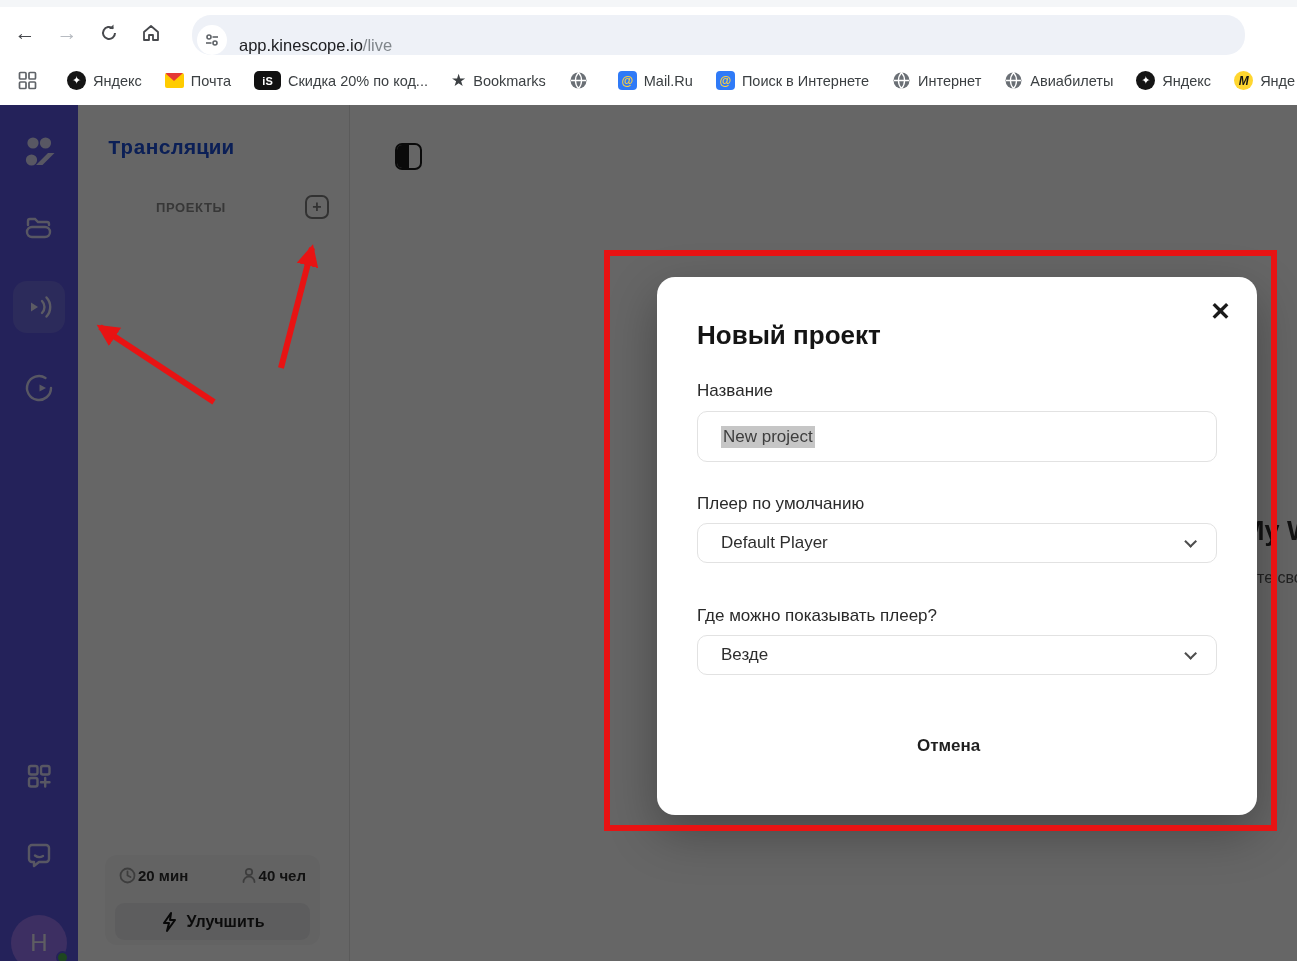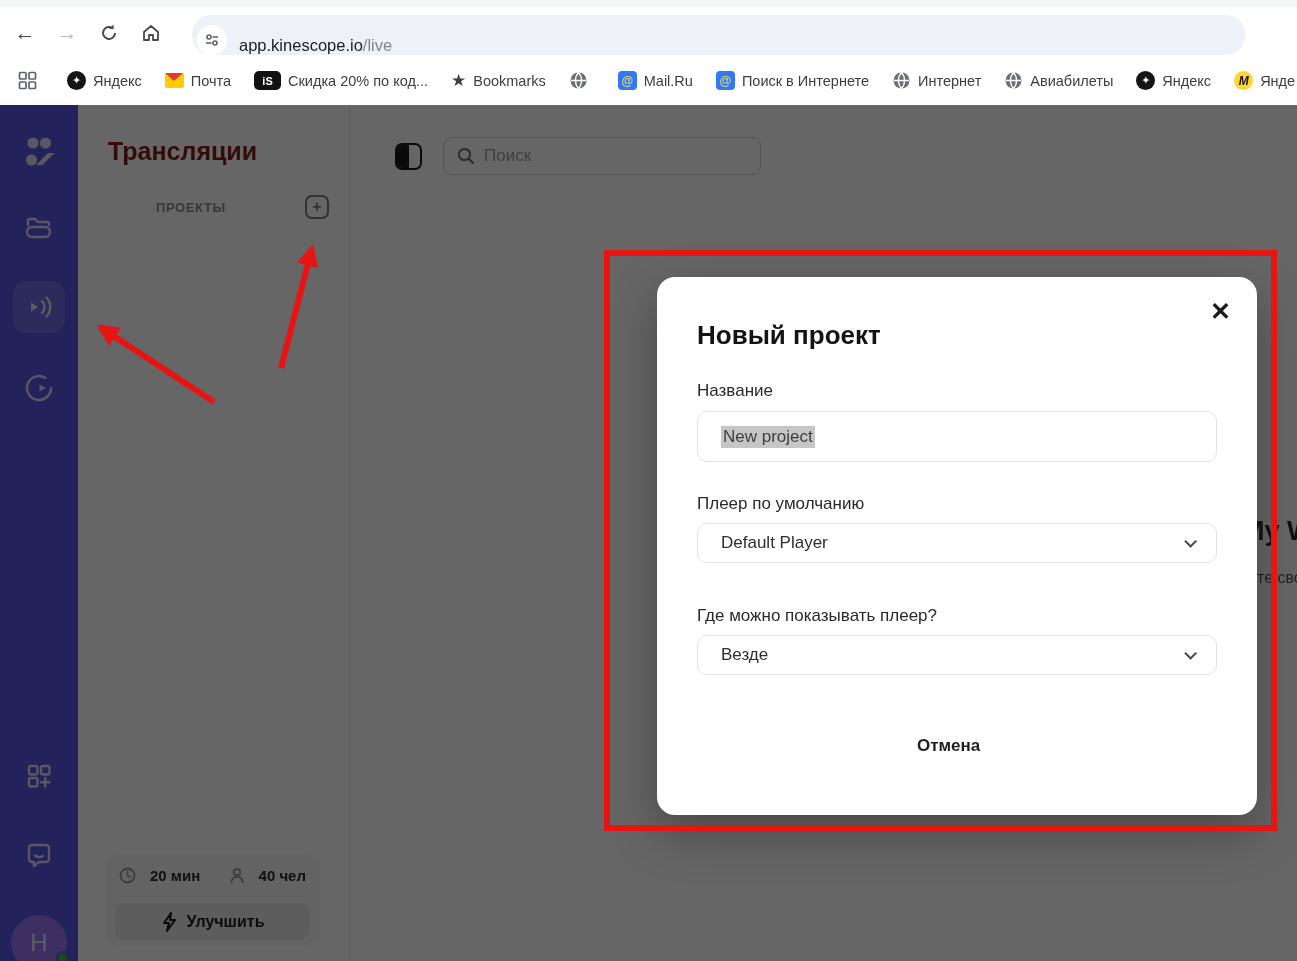--- a/index.html
+++ b/index.html
@@ -42,30 +42,30 @@
   .live-tile { position:absolute; left:13px; top:176px; width:52px; height:52px;
     background:rgba(255,255,255,0.13); border-radius:14px; }
   .avatar { position:absolute; left:11px; top:810px; width:56px; height:56px; border-radius:50%;
     background:#9875f5; display:flex; align-items:center; justify-content:center;
     color:#ece9f6; font-size:24px; }
   .status-dot { position:absolute; left:56px; top:846px; width:13px; height:13px; border-radius:50%;
     background:#4caf50; border:2px solid #5a55e0; }
 
   .panel { position:absolute; left:78px; top:0; width:272px; height:856px; background:#fff;
     border-right:1px solid #e3e3e3; }
-  .panel-title { position:absolute; left:30px; top:32px; font-size:25px; font-weight:700; color:#7f1d1d; }
+  .panel-title { position:absolute; left:30px; top:32px; font-size:21px; font-weight:700; color:#1d4ed8;font-family:Liberation Mono, monospace; }
   .panel-section { position:absolute; left:30px; top:95px; font-size:13px; font-weight:700;
     letter-spacing:0.6px; color:#8a8a8a;margin-left:48px; }
   .plus-btn { position:absolute; left:227px; top:90px; width:24px; height:24px; border:2px solid #7d7d7d;
     border-radius:7px; display:flex; align-items:center; justify-content:center;
     font-size:16px; font-weight:600; color:#7d7d7d; line-height:1; cursor:pointer; }
   .plan-box { position:absolute; left:27px; top:750px; width:215px; height:90px; background:#f7f7f8; border-radius:12px; }
   .plan-row { position:absolute; left:0; top:12px; width:215px; display:flex; justify-content:space-between;
     padding:0 14px; align-items:center; }
-  .stat { display:flex; align-items:center; gap:14px; font-size:15px; font-weight:700; color:#2b2b2b; }
+  .stat { display:flex; align-items:center; gap:2px; font-size:15px; font-weight:700; color:#2b2b2b; }
   .upgrade-btn { position:absolute; left:10px; top:48px; width:195px; height:37px; background:#e9e9ec;
     border-radius:9px; display:flex; align-items:center; justify-content:center; gap:9px;
     font-size:16px; font-weight:700; color:#1c1c1c; cursor:pointer; }
 
   .main { position:absolute; left:350px; top:0; width:947px; height:856px; background:#fff; }
   .toggle-ic { position:absolute; left:45px; top:38px; width:27px; height:27px; border:2.6px solid #1b1b1b;
     border-radius:7px; overflow:hidden; cursor:pointer; }
   .toggle-ic::before { content:""; position:absolute; left:0; top:0; width:50%; height:100%; background:#1b1b1b; }
   .search-wrap { position:absolute; left:93px; top:32px; width:318px; height:38px; border:1.5px solid #cfcfcf;
     border-radius:9px; display:flex; align-items:center; background:#fff; }
@@ -284,27 +284,20 @@
         <svg width="17" height="20" viewBox="0 0 17 20">
           <path d="M10 1 L3 11 h5 l-2 8 8 -11 h-5 z" fill="none" stroke="#141414" stroke-width="2" stroke-linejoin="round"></path>
         </svg>
         <span>Улучшить</span>
       </div>
     </div>
   </div>
 
   <div class="main">
     <div class="toggle-ic"></div>
-    <div class="search-wrap">
-      <svg width="18" height="18" viewBox="0 0 18 18" style="margin:0 9px 0 13px">
-        <circle cx="7.5" cy="7.5" r="5.6" fill="none" stroke="#6f6f6f" stroke-width="2"></circle>
-        <line x1="11.8" y1="11.8" x2="16" y2="16" stroke="#6f6f6f" stroke-width="2" stroke-linecap="round"></line>
-      </svg>
-      <input type="text" readonly="" placeholder="Поиск" style="">
-    </div>
     <div class="bg-heading">My W</div>
     <div class="bg-subtext">те сво</div>
   </div>
 
   <div class="dim"></div>
 
   <div class="modal">
     <div class="modal-close">✕</div>
     <div class="modal-title">Новый проект</div>
 

